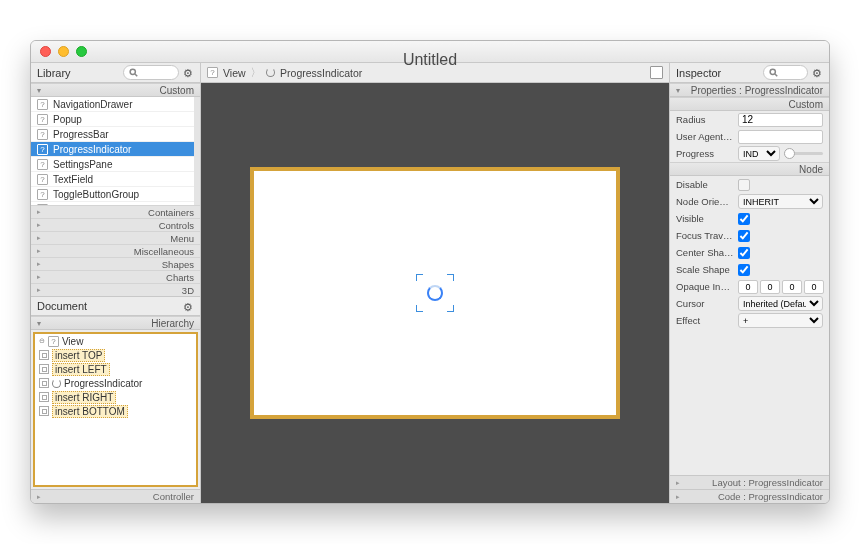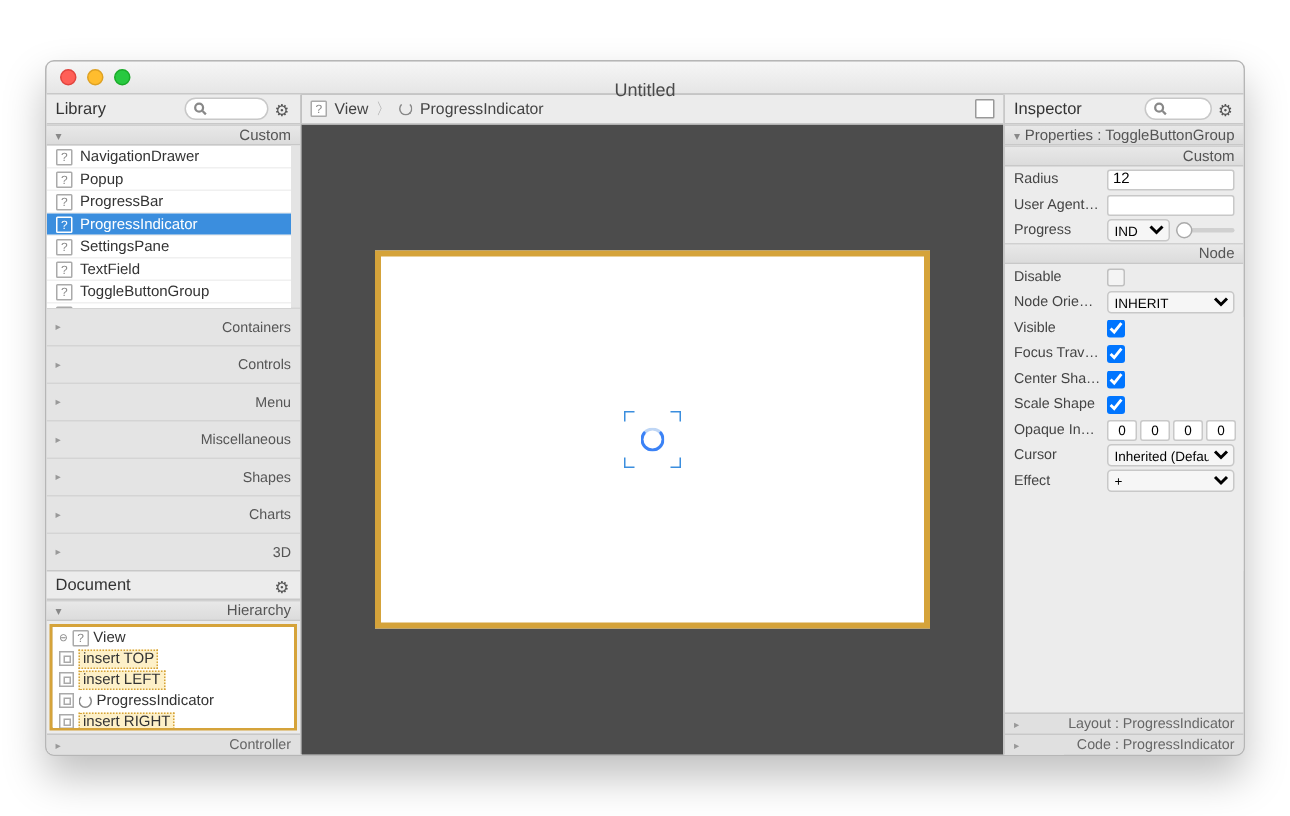--- a/index.html
+++ b/index.html
@@ -4,40 +4,40 @@
 <style>
   *{box-sizing:border-box;margin:0;padding:0;font-family:-apple-system,BlinkMacSystemFont,"Helvetica Neue",Arial,sans-serif;}
   body{background:#fff;display:flex;justify-content:center;align-items:center;height:544px;}
   .window{width:800px;height:464px;background:#ececec;border:1px solid #b6b6b6;border-radius:6px;box-shadow:0 14px 28px rgba(0,0,0,.25);overflow:hidden;display:flex;flex-direction:column;}
   .titlebar{height:22px;background:linear-gradient(#f6f6f6,#e6e6e6);border-bottom:1px solid #c8c8c8;display:flex;align-items:center;position:relative;}
   .traffic{display:flex;gap:7px;padding-left:9px;}
   .light{width:11px;height:11px;border-radius:50%;}
   .red{background:#ff5f57;border:1px solid #e0443e;}
   .yellow{background:#ffbd2e;border:1px solid #dea123;}
   .green{background:#28c940;border:1px solid #1aab29;}
-  .title{position:absolute;left:0;right:0;text-align:center;font-size:12px;color:#4a4a4a;margin-top:16px;}
+  .title{position:absolute;left:0;right:0;text-align:center;font-size:16px;color:#4a4a4a;margin-top:16px;}
   .body{flex:1;display:flex;min-height:0;}
   .panel{background:#ececec;display:flex;flex-direction:column;min-height:0;}
   .left{width:170px;border-right:1px solid #c8c8c8;}
   .right{width:160px;border-left:1px solid #c8c8c8;}
   .center{flex:1;display:flex;flex-direction:column;background:#4c4c4c;min-width:0;}
   .panel-header{height:20px;border-bottom:1px solid #c8c8c8;display:flex;align-items:center;padding:0 6px;font-size:11px;color:#333;gap:4px;background:#ececec;}
   .panel-header .flex{flex:1;}
   .search{flex:1;height:15px;border:1px solid #c8c8c8;border-radius:8px;background:#fff;display:flex;align-items:center;padding:0 5px;}
   .search svg{width:9px;height:9px;fill:none;stroke:#888;stroke-width:2;}
   .gear{width:11px;height:11px;color:#555;}
   .section-hdr{height:14px;background:linear-gradient(#e8e8e8,#dcdcdc);border-top:1px solid #d0d0d0;border-bottom:1px solid #c8c8c8;font-size:10px;color:#555;display:flex;align-items:center;justify-content:flex-end;padding:0 6px;}
   .section-hdr .chev{margin-right:auto;font-size:8px;color:#888;}
   .lib-list{background:#fff;max-height:108px;overflow:auto;}
   .lib-item{height:15px;display:flex;align-items:center;gap:5px;font-size:10px;color:#333;padding:0 6px;border-bottom:1px solid #f0f0f0;}
   .lib-item.sel{background:#3b8ede;color:#fff;}
   .qmark{width:11px;height:11px;border:1px solid #aaa;border-radius:1px;display:flex;align-items:center;justify-content:center;font-size:8px;color:#888;background:#fff;}
   .sel .qmark{border-color:#fff;color:#fff;background:transparent;}
   .accordion{flex:0 0 auto;}
-  .acc-row{height:13px;background:#e4e4e4;border-top:1px solid #d4d4d4;display:flex;align-items:center;font-size:9.5px;color:#555;padding:12px 6px;}
+  .acc-row{height:13px;background:#e4e4e4;border-top:1px solid #d4d4d4;display:flex;align-items:center;font-size:9.5px;color:#555;padding:0 6px;}
   .acc-row .tri{margin-right:auto;font-size:7px;color:#999;}
   .tree{flex:1;background:#fff;border:2px solid #d5a33a;margin:2px;overflow:auto;}
   .tree-row{height:14px;display:flex;align-items:center;gap:3px;font-size:10px;color:#333;padding-left:4px;}
   .tree-row.ind1{}
   .disc{font-size:7px;color:#888;}
   .sq{width:10px;height:10px;border:1px solid #aaa;display:flex;align-items:center;justify-content:center;}
   .sq-inner{width:5px;height:5px;border:1px solid #aaa;}
   .hl{background:#fdf0c8;border:1px dotted #d5a33a;padding:0 2px;}
   .spin-mini{width:9px;height:9px;border:1.5px solid #888;border-top-color:transparent;border-radius:50%;}
   .crumb{height:20px;background:#ececec;display:flex;align-items:center;font-size:10.5px;color:#444;padding:0 6px;gap:5px;border-bottom:1px solid #c8c8c8;}
@@ -245,21 +245,21 @@
         <div class="search">
           <svg viewBox="0 0 12 12">
               <circle cx="5" cy="5" r="3.5"></circle>
               <line x1="8" y1="8" x2="11" y2="11"></line>
             </svg>
         </div>
         <span class="gear">⚙</span>
       </div>
       <div class="section-hdr">
         <span class="chev">▾</span>
-        <span>Properties : ToggleButtonGroup</span>
+        <span>Properties : ProgressIndicator</span>
       </div>
       <div class="insp">
 
         <div class="section-hdr" style="justify-content:flex-end">
             <span>Custom</span>
           </div>
         <div class="prop-row">
           <label>Radius</label>
           <input type="text" value="12" style="">
         </div>

